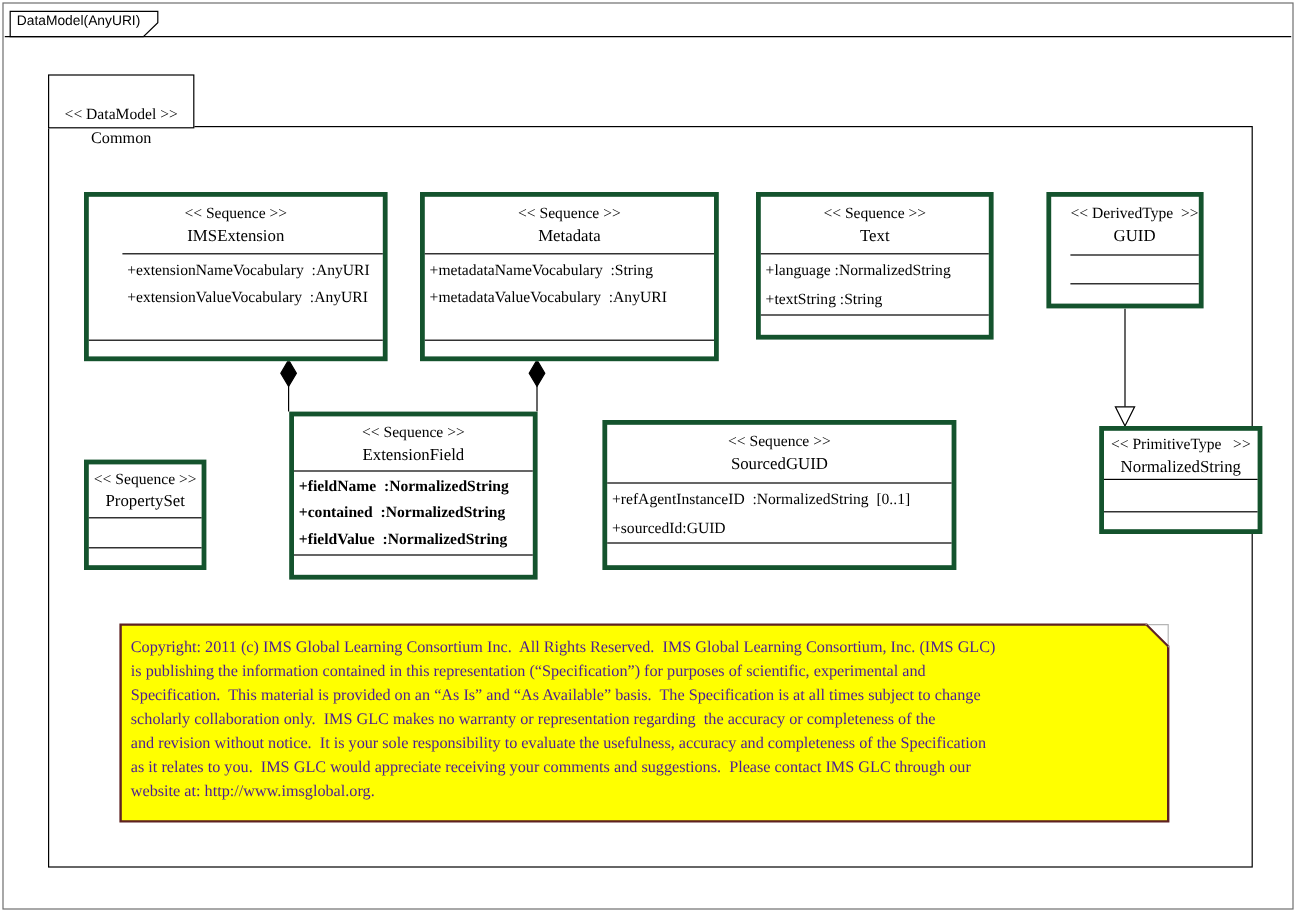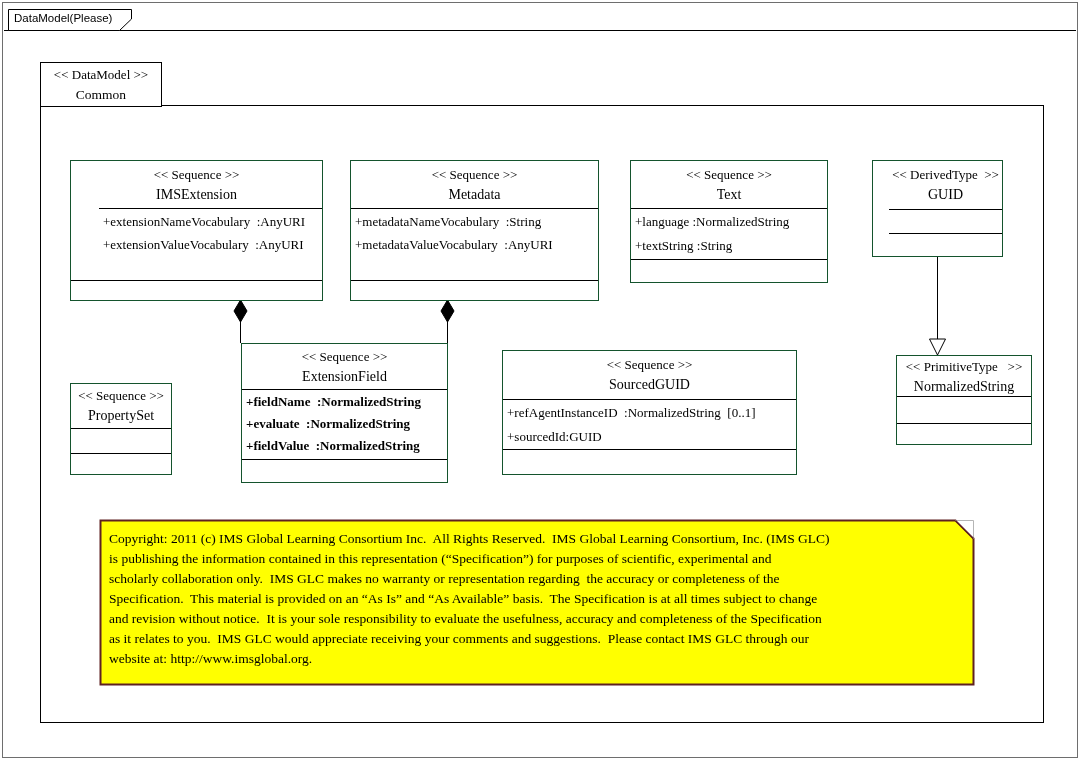--- a/index.html
+++ b/index.html
@@ -12,27 +12,27 @@
   #page-border{position:absolute;left:2px;top:2px;width:1074px;height:754px;
     border:1px solid #6e6e6e;pointer-events:none;}
   
   #overlay{position:absolute;left:0;top:0;width:1080px;height:760px;z-index:1;pointer-events:none;}
   
   #tab-label{position:absolute;left:14px;top:12px;z-index:2;
     font-family:"Liberation Sans","DejaVu Sans",sans-serif;font-size:11.5px;}
   
   #pkg-header{position:absolute;left:40px;top:62px;width:120px;height:43px;
     border:1px solid #000;background:#fff;z-index:2;text-align:center;}
-  #pkg-header .stereotype{font-size:13px;line-height:20px;padding-top:2px;white-space:pre;}
+  #pkg-header .stereotype{font-size:13px;line-height:20px;padding-top:2px;white-space:pre;margin-top:20px;}
   #pkg-header .pkg-name{font-size:13.5px;line-height:19px;}
   
   #frame{position:absolute;left:40px;top:105px;width:1002px;height:616px;
     border:1px solid #000;z-index:0;}
   
-  .uml-class{position:absolute;background:#fff;border:1px solid #14532d;z-index:2;
+  .uml-class{position:absolute;background:#fff;border:4px solid #14532d;z-index:2;
     display:flex;flex-direction:column;box-sizing:border-box;}
   .cls-header{text-align:center;box-sizing:border-box;padding-top:4px;}
   .cls-header .stereotype{font-size:13px;line-height:19px;white-space:pre;}
   .cls-header .cls-name{font-size:14px;font-weight:normal;line-height:21px;white-space:pre;}
   .cls-attrs{border-top:1px solid #000;box-sizing:border-box;padding:1px 3px 0 4px;}
   .attr{font-size:13px;white-space:pre;}
   .cls-empty{border-top:1px solid #000;box-sizing:border-box;}
   
   #cls-imsextension{left:70px;top:160px;width:253px;height:141px;}
   #cls-imsextension .cls-header{height:47px;}
@@ -48,27 +48,27 @@
   #cls-guid .cls-attrs{height:24px;}
   #cls-propertyset{left:70px;top:383px;width:102px;height:92px;}
   #cls-propertyset .cls-header{height:44px;padding-top:2px;}
   #cls-propertyset .cls-attrs{height:25px;}
   #cls-extensionfield{left:241px;top:343px;width:207px;height:140px;}
   #cls-extensionfield .cls-header{height:45px;padding-top:3px;}
   #cls-extensionfield .cls-attrs{height:70px;font-weight:bold;} #cls-extensionfield .attr{line-height:22px;}
   #cls-sourcedguid{left:502px;top:350px;width:295px;height:125px;}
   #cls-sourcedguid .cls-header{height:48px;}
   #cls-sourcedguid .cls-attrs{height:50px;} #cls-sourcedguid .attr{line-height:24px;}
-  #cls-normalizedstring{left:896px;top:355px;width:136px;height:90px;}
+  #cls-normalizedstring{left:916px;top:355px;width:136px;height:90px;}
   #cls-normalizedstring .cls-header{height:40px;padding-top:1px;}
   #cls-normalizedstring .cls-attrs{height:27px;}
   .cls-empty{flex:1;}
   
   #note-text{position:absolute;left:109px;top:529px;width:850px;z-index:2;}
-  #note-text .note-line{font-size:13.5px;line-height:20px;white-space:pre;color:#000000;}
+  #note-text .note-line{font-size:13.5px;line-height:20px;white-space:pre;color:#4c1d95;}
 </style>
 </head>
 <body>
 
 <div id="canvas">
 
   <div id="page-border"></div>
 
   <svg id="overlay" viewBox="0 0 1080 760">
 
@@ -92,21 +92,21 @@
       <polygon points="937.5,355 929.5,339 945.5,339" fill="#ffffff" stroke="#000" stroke-width="1"></polygon>
     </g>
 
     <g>
       <path d="M100.5,520.5 L955.5,520.5 L973.5,538.5 L973.5,684.5 L100.5,684.5 Z" fill="#ffff00" stroke="#5e2121" stroke-width="2"></path>
       <path d="M955.5,520.5 L973.5,520.5 L973.5,538.5 Z" fill="#ffffff" stroke="#b5b5b5" stroke-width="1"></path>
       <path d="M955.5,520.5 L973.5,538.5" stroke="#5e2121" stroke-width="1.5" fill="none"></path>
     </g>
   </svg>
 
-  <div id="tab-label">DataModel(Please)</div>
+  <div id="tab-label">DataModel(AnyURI)</div>
 
   <div id="pkg-header">
     <div class="stereotype">&lt;&lt; DataModel &gt;&gt;</div>
     <div class="pkg-name">Common</div>
   </div>
 
   <div id="frame"></div>
 
   <div class="uml-class" id="cls-imsextension">
     <div class="cls-header">
@@ -162,21 +162,21 @@
     <div class="cls-empty"></div>
   </div>
 
   <div class="uml-class" id="cls-extensionfield">
     <div class="cls-header">
       <div class="stereotype">&lt;&lt; Sequence &gt;&gt;</div>
       <div class="cls-name">ExtensionField</div>
     </div>
     <div class="cls-attrs">
       <div class="attr">+fieldName  :NormalizedString</div>
-      <div class="attr">+evaluate  :NormalizedString</div>
+      <div class="attr">+contained  :NormalizedString</div>
       <div class="attr">+fieldValue  :NormalizedString</div>
     </div>
     <div class="cls-empty"></div>
   </div>
 
   <div class="uml-class" id="cls-sourcedguid">
     <div class="cls-header">
       <div class="stereotype">&lt;&lt; Sequence &gt;&gt;</div>
       <div class="cls-name">SourcedGUID</div>
     </div>
@@ -192,20 +192,20 @@
       <div class="stereotype">&lt;&lt; PrimitiveType   &gt;&gt;</div>
       <div class="cls-name">NormalizedString</div>
     </div>
     <div class="cls-attrs"></div>
     <div class="cls-empty"></div>
   </div>
 
   <div id="note-text">
     <div class="note-line">Copyright: 2011 (c) IMS Global Learning Consortium Inc.  All Rights Reserved.  IMS Global Learning Consortium, Inc. (IMS GLC)</div>
     <div class="note-line">is publishing the information contained in this representation (“Specification”) for purposes of scientific, experimental and</div>
+    <div class="note-line">Specification.  This material is provided on an “As Is” and “As Available” basis.  The Specification is at all times subject to change</div>
     <div class="note-line">scholarly collaboration only.  IMS GLC makes no warranty or representation regarding  the accuracy or completeness of the</div>
-    <div class="note-line">Specification.  This material is provided on an “As Is” and “As Available” basis.  The Specification is at all times subject to change</div>
     <div class="note-line">and revision without notice.  It is your sole responsibility to evaluate the usefulness, accuracy and completeness of the Specification</div>
     <div class="note-line">as it relates to you.  IMS GLC would appreciate receiving your comments and suggestions.  Please contact IMS GLC through our</div>
     <div class="note-line">website at: http://www.imsglobal.org.</div>
   </div>
 
 </div>
 
 </body></html>

